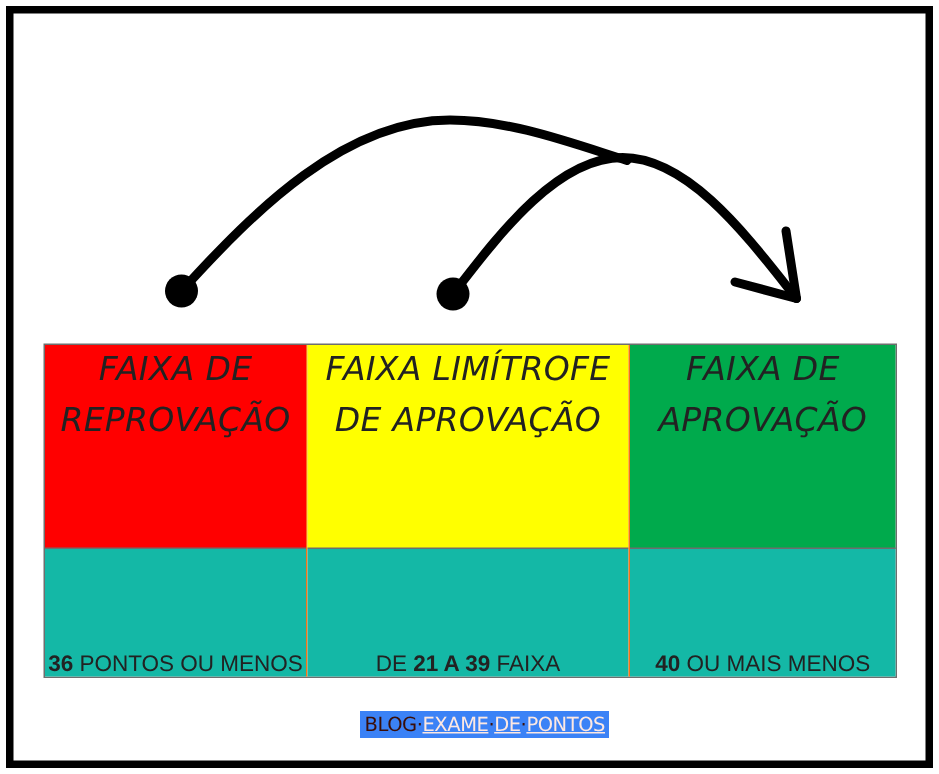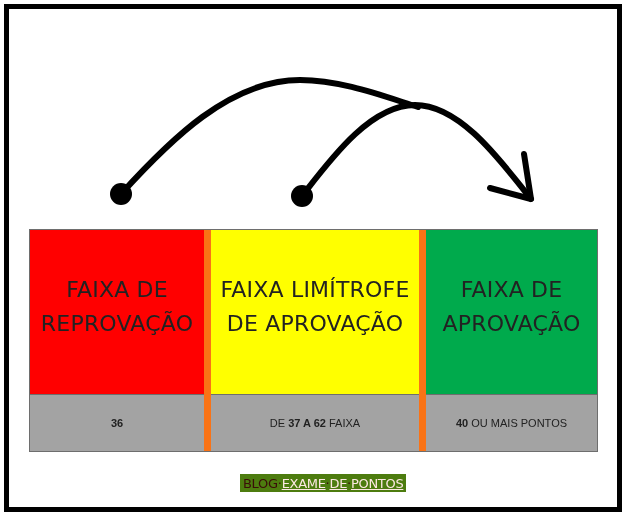--- a/index.html
+++ b/index.html
@@ -4,32 +4,32 @@
 <style>
   html, body { margin: 0; padding: 0; background: #ffffff; }
   body { width: 626px; height: 516px; position: relative; overflow: hidden;
          font-family: "Liberation Sans", "DejaVu Sans", sans-serif; }
   .frame { position: absolute; left: 4px; top: 4px; width: 608px; height: 498px;
            border: 5px solid #000000; background: #ffffff; }
   svg.arrows { position: absolute; left: 0; top: 0; }
   .table { position: absolute; left: 29px; top: 229px; width: 569px; height: 223px;
            border: 1px solid #6e6e6e; box-sizing: border-box; display: flex; }
   .col { height: 100%; display: flex; flex-direction: column; box-sizing: border-box; }
-  .col + .col { border-left: 7px solid #f97316; }
-  .band { height: 165px; display: flex; align-items: center; justify-content: center;
-          text-align: center; border-bottom: 1px solid #6e6e6e; box-sizing: border-box; }
+  .col + .col { border-left: 1px solid #f97316; }
+  .band { height: 136px; display: flex; justify-content: center;
+          text-align: center; border-bottom: 1px solid #6e6e6e; box-sizing: border-box; font-style: italic; }
   .band-text { font-family: "DejaVu Sans", sans-serif; font-size: 22px; line-height: 34px;
                color: #222222; white-space: pre-line; letter-spacing: 0.2px; padding-bottom: 10px; }
-  .range { flex: 1; display: flex; align-items: center; justify-content: center;
-           font-size: 11px; color: #222222; background: #a3a3a3; }
+  .range { flex: 1; display: flex; align-items: flex-end; justify-content: center;
+           font-size: 15px; color: #222222; background: #14b8a6; }
   .range b { font-weight: bold; }
   .c1 { width: 174px; }
   .c2 { width: 215px; }
   .c3 { flex: 1; }
-  .logo { position: absolute; left: 240px; top: 474px; height: 18px; background: #4d7c0f;
+  .logo { position: absolute; left: 240px; top: 474px; height: 18px; background: #3b82f6;
           padding: 0 3px; display: flex; align-items: center;
           font-family: "DejaVu Sans", sans-serif; font-size: 13px; letter-spacing: -0.3px; }
   .logo .dark { color: #3a0e08; }
   .logo .light { color: #fde8e2; text-decoration: underline; }
 </style>
 </head>
 <body>
 
 <div class="frame"></div>
 
@@ -44,41 +44,42 @@
 </svg>
 
 <div class="table">
   <div class="col c1">
     <div class="band" style="background:#ff0000">
       <div class="band-text">FAIXA DE
 REPROVAÇÃO</div>
     </div>
     <div class="range">
       <b>36</b>
+        <span style="white-space:pre"> PONTOS OU MENOS</span>
     </div>
   </div>
   <div class="col c2">
     <div class="band" style="background:#ffff00">
       <div class="band-text">FAIXA LIMÍTROFE
 DE APROVAÇÃO</div>
     </div>
     <div class="range">
       <span style="white-space:pre">DE </span>
-        <b>37 A 62</b>
+        <b>21 A 39</b>
         <span style="white-space:pre"> FAIXA</span>
     </div>
   </div>
   <div class="col c3">
     <div class="band" style="background:#00aa4c">
       <div class="band-text">FAIXA DE
 APROVAÇÃO</div>
     </div>
     <div class="range">
       <b>40</b>
-        <span style="white-space:pre"> OU MAIS PONTOS</span>
+        <span style="white-space:pre"> OU MAIS MENOS</span>
     </div>
   </div>
 </div>
 
 <div class="logo">
   <span class="dark">BLOG</span>
     <span class="dark">·</span>
     <span class="light">EXAME</span>
     <span class="dark">·</span>
     <span class="light">DE</span>

